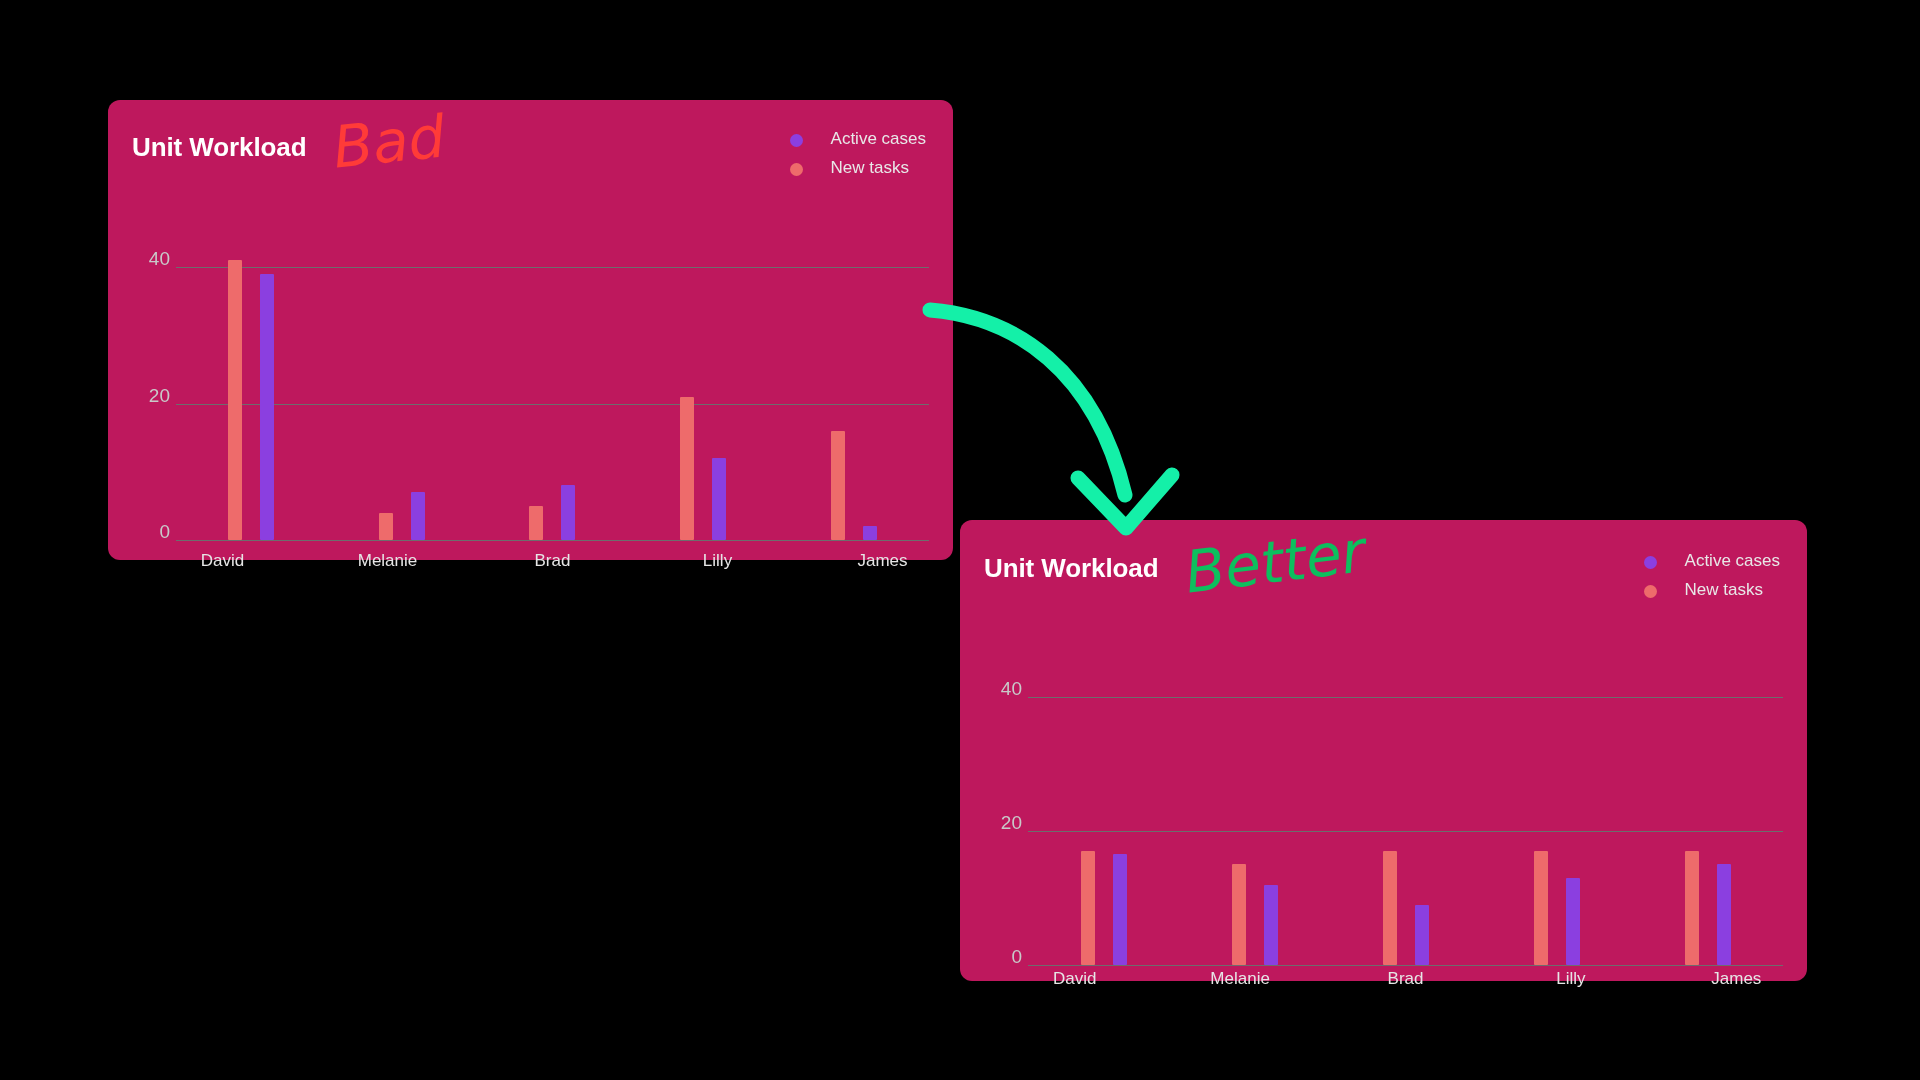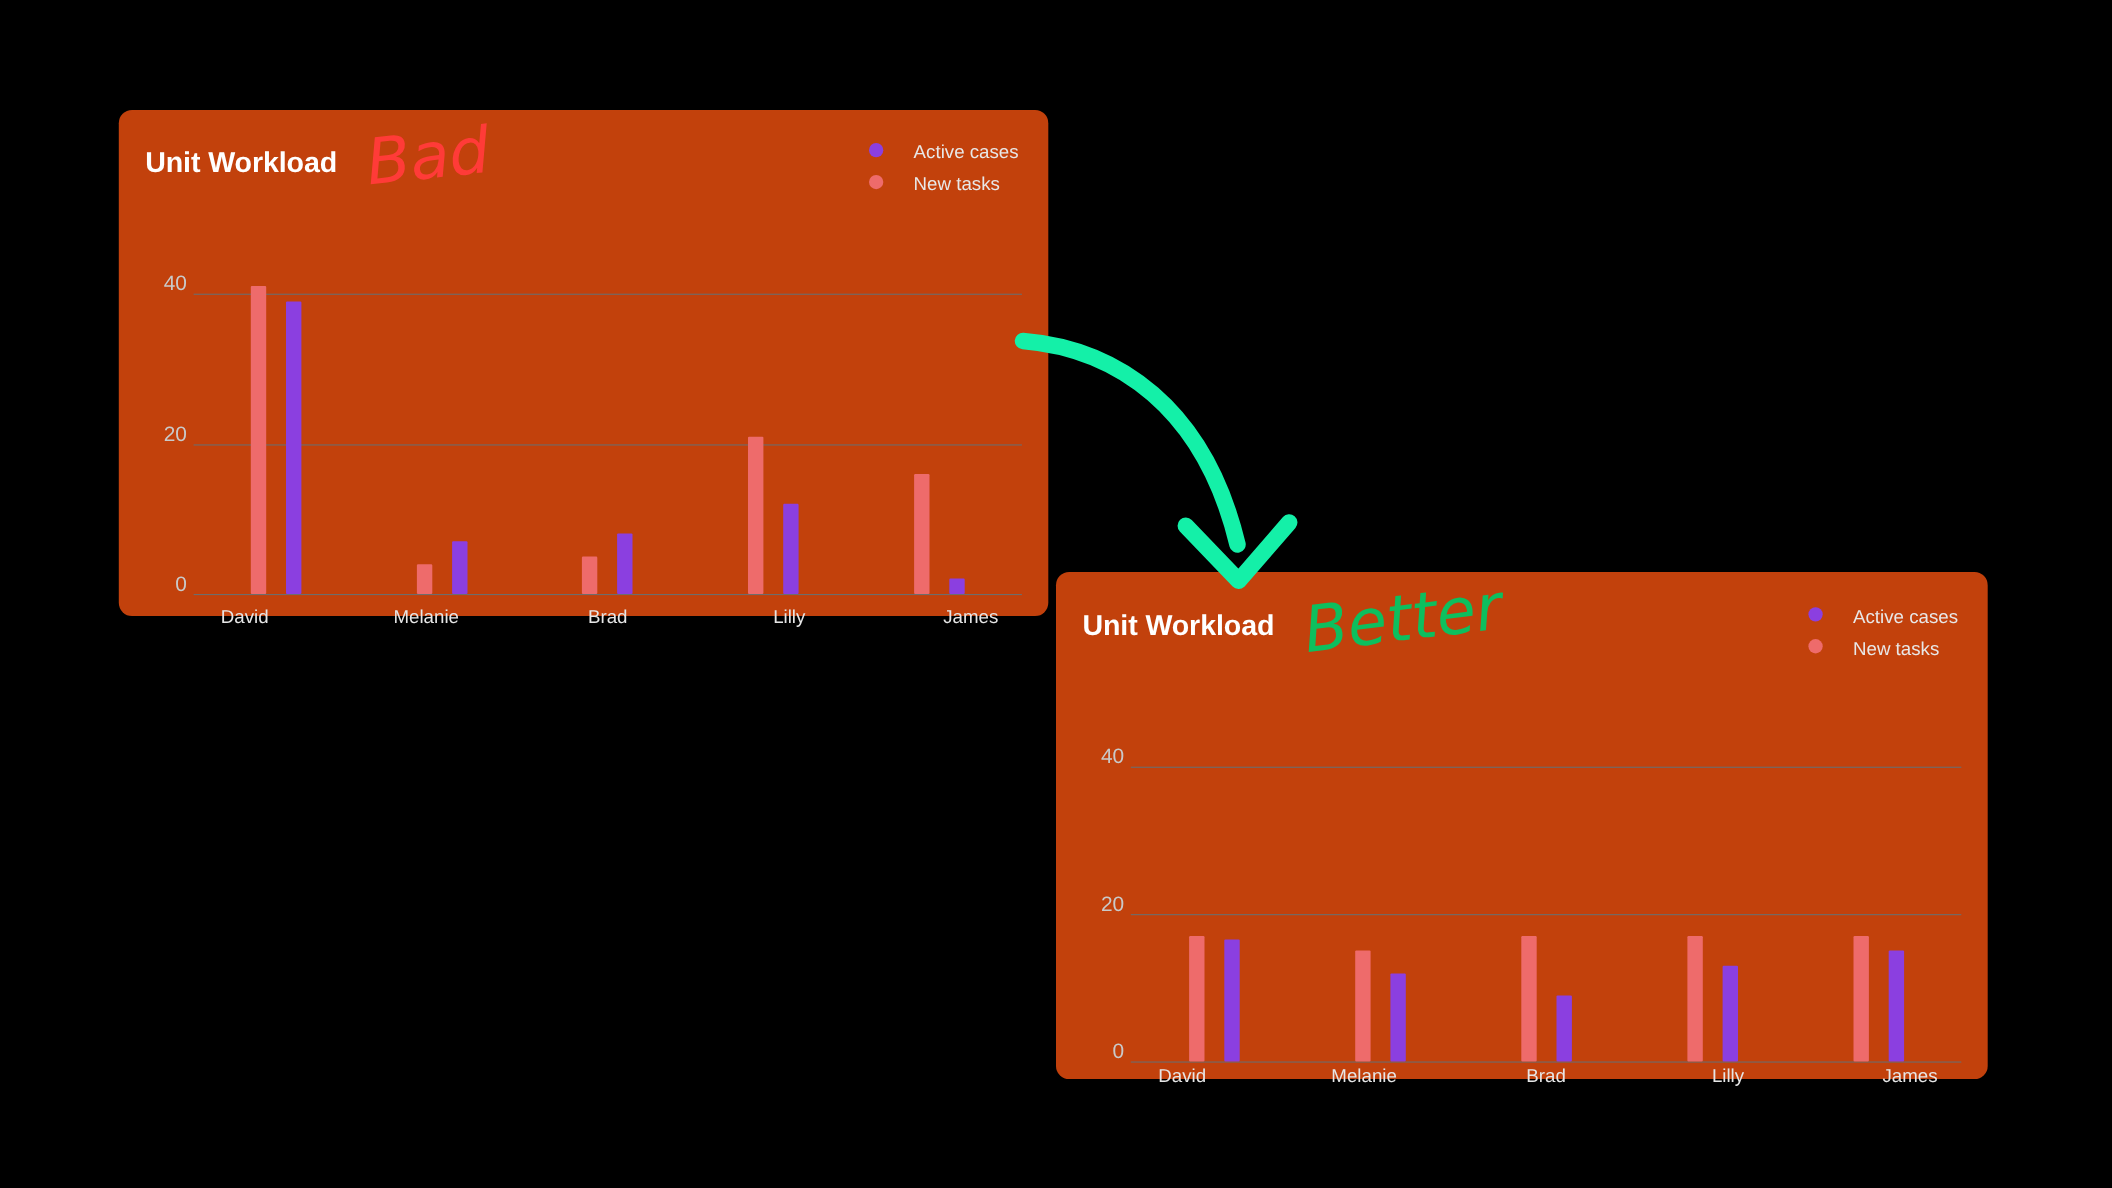--- a/index.html
+++ b/index.html
@@ -15,21 +15,21 @@
   #stage {
     position: relative;
     width: 1920px;
     height: 1080px;
     background: #000000;
   }
 
   
   .card {
     position: absolute;
-    background: #c2410c;
+    background: #be185d;
     border-radius: 12px;
     box-sizing: border-box;
   }
 
   #card-bad {
     left: 108px;
     top: 100px;
     width: 845px;
     height: 460px;
   }
@@ -76,21 +76,21 @@
     display: flex;
     flex-direction: column;
     gap: 12px;
   }
 
   #card-bad .legend { right: 27px; top: 30px; }
   #card-better .legend { right: 27px; top: 32px; }
 
   .legend-item {
     display: flex;
-    align-items: flex-start;
+    align-items: flex-end;
     gap: 28px;
     white-space: nowrap;
   }
 
   .legend-dot {
     width: 13px;
     height: 13px;
     border-radius: 50%;
     flex: none;
   }

